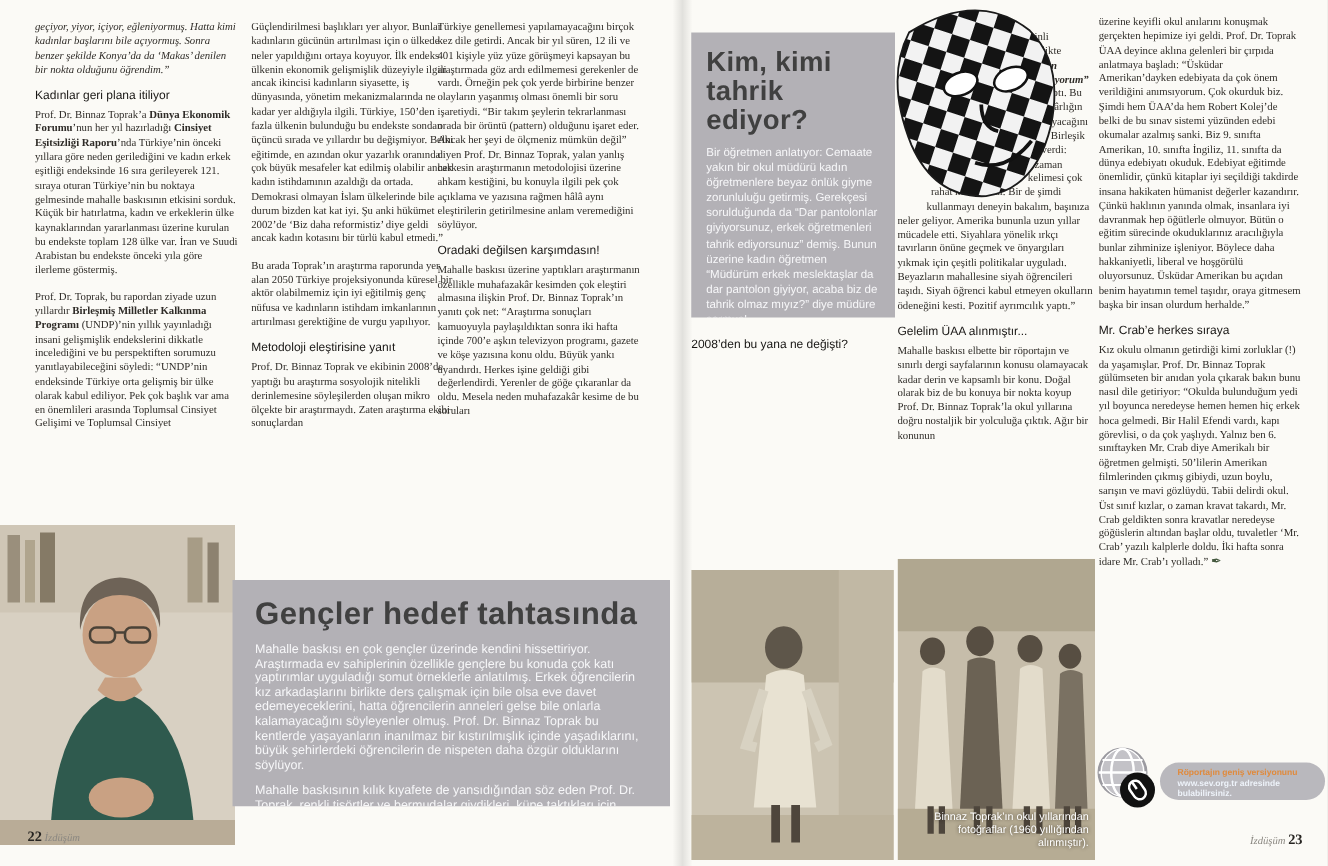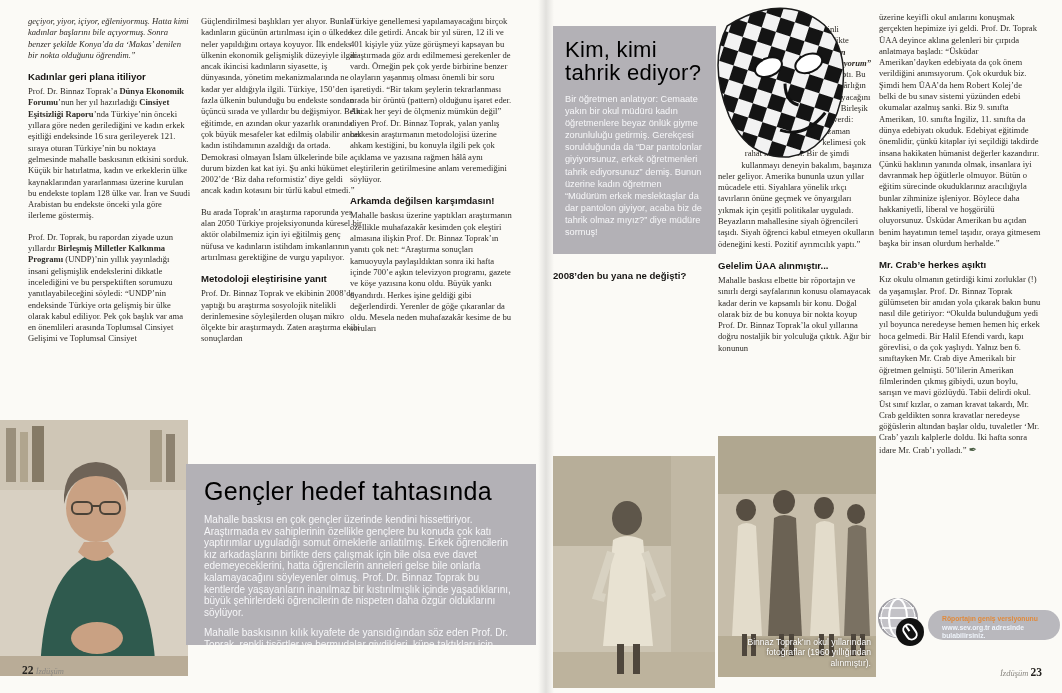--- a/index.html
+++ b/index.html
@@ -6,25 +6,25 @@
   .spread{position:relative;width:1062px;height:693px;background:#fbfaf6;overflow:hidden;
           font-family:"Liberation Serif",serif;color:#2e2b27;}
   .gutter{position:absolute;left:538px;top:0;width:16px;height:693px;
           background:linear-gradient(90deg,rgba(0,0,0,0) 0%,rgba(0,0,0,.10) 50%,rgba(0,0,0,0) 100%);}
   .col{position:absolute;overflow:hidden;}
   .col p{margin:0 0 10px;font-size:8.6px;line-height:11.3px;}
   .italic{font-style:italic;}
   .run-i{text-align:center;}
   .run-b{font-weight:bold;}
   .run-bi{font-weight:bold;font-style:italic;}
-  .subhead{font-family:"Liberation Sans",sans-serif;font-weight:bold;font-size:9.6px;
+  .subhead{font-family:"Liberation Sans",sans-serif;font-weight:normal;font-size:9.6px;
            line-height:12px;color:#181614;margin:8px 0 3px;}
   .graybox{position:absolute;background:#b3b1b6;color:#ffffff;
            font-family:"Liberation Sans",sans-serif;overflow:hidden;box-sizing:border-box;}
-  .graybox h2{margin:0 0 9px;font-weight:normal;color:#000000;letter-spacing:.3px;}
+  .graybox h2{margin:0 0 9px;font-weight:bold;color:#404040;letter-spacing:.3px;}
   .graybox p{margin:0 0 9px;color:#f7f7f9;}
   .youth-box{left:186px;top:464px;width:350px;height:181px;padding:14px 18px;}
   .youth-box h2{font-size:25px;line-height:27px;}
   .youth-box p{font-size:10px;line-height:11.6px;}
   .provoke-box{left:553px;top:26px;width:163px;height:228px;padding:12px 12px;}
   .provoke-box h2{font-size:22px;line-height:23px;}
   .provoke-box p{font-size:9.2px;line-height:12.1px;}
   .photo{position:absolute;overflow:hidden;}
   .photo svg{display:block;}
   .caption{position:absolute;right:5px;bottom:8px;width:132px;text-align:right;
@@ -58,21 +58,21 @@
 
   <div class="col" style="left:201px;top:16px;width:162px;height:446px;">
     <p><span class="run-i">Güçlendirilmesi başlıkları yer alıyor. Bunlar kadınların gücünün artırılması için o ülkede neler yapıldığını ortaya koyuyor. İlk endeks ülkenin ekonomik gelişmişlik düzeyiyle ilgili ancak ikincisi kadınların siyasette, iş dünyasında, yönetim mekanizmalarında ne kadar yer aldığıyla ilgili. Türkiye, 150’den fazla ülkenin bulunduğu bu endekste sondan üçüncü sırada ve yıllardır bu değişmiyor. Belki eğitimde, en azından okur yazarlık oranında çok büyük mesafeler kat edilmiş olabilir ancak kadın istihdamının azaldığı da ortada. Demokrasi olmayan İslam ülkelerinde bile durum bizden kat kat iyi. Şu anki hükümet 2002’de ‘Biz daha reformistiz’ diye geldi ancak kadın kotasını bir türlü kabul etmedi.”</span></p>
     <p><span>Bu arada Toprak’ın araştırma raporunda yer alan 2050 Türkiye projeksiyonunda küresel bir aktör olabilmemiz için iyi eğitilmiş genç nüfusa ve kadınların istihdam imkanlarının artırılması gerektiğine de vurgu yapılıyor.</span></p>
     <div class="subhead">Metodoloji eleştirisine yanıt</div>
     <p><span>Prof. Dr. Binnaz Toprak ve ekibinin 2008’de yaptığı bu araştırma sosyolojik nitelikli derinlemesine söyleşilerden oluşan mikro ölçekte bir araştırmaydı. Zaten araştırma ekibi sonuçlardan</span></p>
   </div>
 
   <div class="col" style="left:350px;top:16px;width:165px;height:446px;">
     <p><span>Türkiye genellemesi yapılamayacağını birçok kez dile getirdi. Ancak bir yıl süren, 12 ili ve 401 kişiyle yüz yüze görüşmeyi kapsayan bu araştırmada göz ardı edilmemesi gerekenler de vardı. Örneğin pek çok yerde birbirine benzer olayların yaşanmış olması önemli bir soru işaretiydi. </span><span class="run-i">“Bir takım şeylerin tekrarlanması orada bir örüntü (pattern) olduğunu işaret eder. Ancak her şeyi de ölçmeniz mümkün değil”</span><span> diyen Prof. Dr. Binnaz Toprak, yalan yanlış herkesin araştırmanın metodolojisi üzerine ahkam kestiğini, bu konuyla ilgili pek çok açıklama ve yazısına rağmen hâlâ aynı eleştirilerin getirilmesine anlam veremediğini söylüyor.</span></p>
-    <div class="subhead">Arkamda değilsen karşımdasın!</div>
+    <div class="subhead">Oradaki değilsen karşımdasın!</div>
     <p><span>Mahalle baskısı üzerine yaptıkları araştırmanın özellikle muhafazakâr kesimden çok eleştiri almasına ilişkin Prof. Dr. Binnaz Toprak’ın yanıtı çok net: </span><span class="run-i">“Araştırma sonuçları kamuoyuyla paylaşıldıktan sonra iki hafta içinde 700’e aşkın televizyon programı, gazete ve köşe yazısına konu oldu. Büyük yankı uyandırdı. Herkes işine geldiği gibi değerlendirdi. Yerenler de göğe çıkaranlar da oldu. Mesela neden muhafazakâr kesime de bu soruları</span></p>
   </div>
 
   <div class="photo" style="left:0;top:420px;width:188px;height:256px;">
     <svg width="188" height="256" viewBox="0 0 188 256">
       <rect width="188" height="256" fill="#d8d0c2"></rect>
       <rect x="0" y="0" width="188" height="70" fill="#cfc6b6"></rect>
       <rect x="6" y="8" width="10" height="54" fill="#9a8f7c"></rect>
       <rect x="20" y="12" width="8" height="50" fill="#b0a58e"></rect>
       <rect x="32" y="6" width="12" height="56" fill="#857a66"></rect>
@@ -133,40 +133,40 @@
 
   <div class="col" style="left:718px;top:24px;width:158px;height:420px;">
     <div class="mask-spacer"></div>
     <p><span>Toprak temkinli konuşmakla birlikte </span><span class="run-bi">“Muhafazakârlığın azaldığını düşünmüyorum”</span><span> değerlendirmesini yaptı. Bu boyutta bir muhafazakârlığın kendi kendine azalamayacağını söyledi. Hatta Amerika Birleşik Devletleri’nden örnek verdi: </span><span class="run-i">“ABD’ye ilk gittiğim zaman siyahlar için ‘nigger’ kelimesi çok rahat kullanılırdı. Bir de şimdi kullanmayı deneyin bakalım, başınıza neler geliyor. Amerika bununla uzun yıllar mücadele etti. Siyahlara yönelik ırkçı tavırların önüne geçmek ve önyargıları yıkmak için çeşitli politikalar uyguladı. Beyazların mahallesine siyah öğrencileri taşıdı. Siyah öğrenci kabul etmeyen okulların ödeneğini kesti. Pozitif ayrımcılık yaptı.”</span></p>
     <div class="subhead">Gelelim ÜAA alınmıştır...</div>
     <p>Mahalle baskısı elbette bir röportajın ve sınırlı dergi sayfalarının konusu olamayacak kadar derin ve kapsamlı bir konu. Doğal olarak biz de bu konuya bir nokta koyup Prof. Dr. Binnaz Toprak’la okul yıllarına doğru nostaljik bir yolculuğa çıktık. Ağır bir konunun</p>
   </div>
 
   <div class="col" style="left:879px;top:12px;width:162px;height:582px;">
     <p><span>üzerine keyifli okul anılarını konuşmak gerçekten hepimize iyi geldi. Prof. Dr. Toprak ÜAA deyince aklına gelenleri bir çırpıda anlatmaya başladı: </span><span class="run-i">“Üsküdar Amerikan’dayken edebiyata da çok önem verildiğini anımsıyorum. Çok okurduk biz. Şimdi hem ÜAA’da hem Robert Kolej’de belki de bu sınav sistemi yüzünden edebi okumalar azalmış sanki. Biz 9. sınıfta Amerikan, 10. sınıfta İngiliz, 11. sınıfta da dünya edebiyatı okuduk. Edebiyat eğitimde önemlidir, çünkü kitaplar iyi seçildiği takdirde insana hakikaten hümanist değerler kazandırır. Çünkü haklının yanında olmak, insanlara iyi davranmak hep öğütlerle olmuyor. Bütün o eğitim sürecinde okuduklarınız aracılığıyla bunlar zihminize işleniyor. Böylece daha hakkaniyetli, liberal ve hoşgörülü oluyorsunuz. Üsküdar Amerikan bu açıdan benim hayatımın temel taşıdır, oraya gitmesem başka bir insan olurdum herhalde.”</span></p>
-    <div class="subhead">Mr. Crab’e herkes aşıktı</div>
+    <div class="subhead">Mr. Crab’e herkes sıraya</div>
     <p><span><span>Kız okulu olmanın getirdiği  kimi zorluklar (!) da yaşamışlar. Prof. Dr. Binnaz Toprak gülümseten bir anıdan yola çıkarak bakın bunu nasıl dile getiriyor: </span><span class="run-i">“Okulda bulunduğum yedi yıl boyunca neredeyse hemen hemen hiç erkek hoca gelmedi. Bir Halil Efendi vardı, kapı görevlisi, o da çok yaşlıydı. Yalnız ben 6. sınıftayken Mr. Crab diye Amerikalı bir öğretmen gelmişti. 50’lilerin Amerikan filmlerinden çıkmış gibiydi, uzun boylu, sarışın ve mavi gözlüydü. Tabii delirdi okul. Üst sınıf kızlar, o zaman kravat takardı, Mr. Crab geldikten sonra kravatlar neredeyse göğüslerin altından başlar oldu, tuvaletler ‘Mr. Crab’ yazılı kalplerle doldu. İki hafta sonra idare Mr. Crab’ı yolladı.”</span></span> <span class="pen">✒</span></p>
   </div>
 
   <div class="photo" style="left:553px;top:456px;width:162px;height:232px;">
     <svg width="162" height="232" viewBox="0 0 162 232">
       <rect width="162" height="232" fill="#ccc4b2"></rect>
       <rect x="0" y="0" width="162" height="90" fill="#b7ae99"></rect>
       <rect x="118" y="0" width="44" height="232" fill="#c1b8a4"></rect>
       <rect x="0" y="196" width="162" height="36" fill="#bdb39d"></rect>
       <ellipse cx="74" cy="62" rx="15" ry="17" fill="#5e564a"></ellipse>
       <path d="M50,190 L60,84 Q74,76 90,84 L100,190 Z" fill="#e8e2d2"></path>
       <rect x="64" y="188" width="7" height="30" fill="#4e463c"></rect>
       <rect x="80" y="188" width="7" height="30" fill="#4e463c"></rect>
       <path d="M58,96 L44,140 L52,142" fill="none" stroke="#d8d2c2" stroke-width="8"></path>
       <path d="M92,96 L108,138 L100,142" fill="none" stroke="#d8d2c2" stroke-width="8"></path>
     </svg>
   </div>
 
-  <div class="photo" style="left:718px;top:436px;width:158px;height:241px;">
+  <div class="photo" style="left:718px;top:447px;width:158px;height:241px;">
     <svg width="158" height="241" viewBox="0 0 158 241">
       <rect width="158" height="241" fill="#c6bdaa"></rect>
       <rect x="0" y="0" width="158" height="60" fill="#b2a astuce" fill-opacity="0"></rect>
       <rect x="0" y="0" width="158" height="58" fill="#b0a790"></rect>
       <rect x="0" y="200" width="158" height="41" fill="#b6ac94"></rect>
       <g fill="#574e42">
         <ellipse cx="28" cy="74" rx="10" ry="11"></ellipse>
         <ellipse cx="66" cy="66" rx="11" ry="12"></ellipse>
         <ellipse cx="106" cy="72" rx="10" ry="11"></ellipse>
         <ellipse cx="138" cy="78" rx="9" ry="10"></ellipse>

